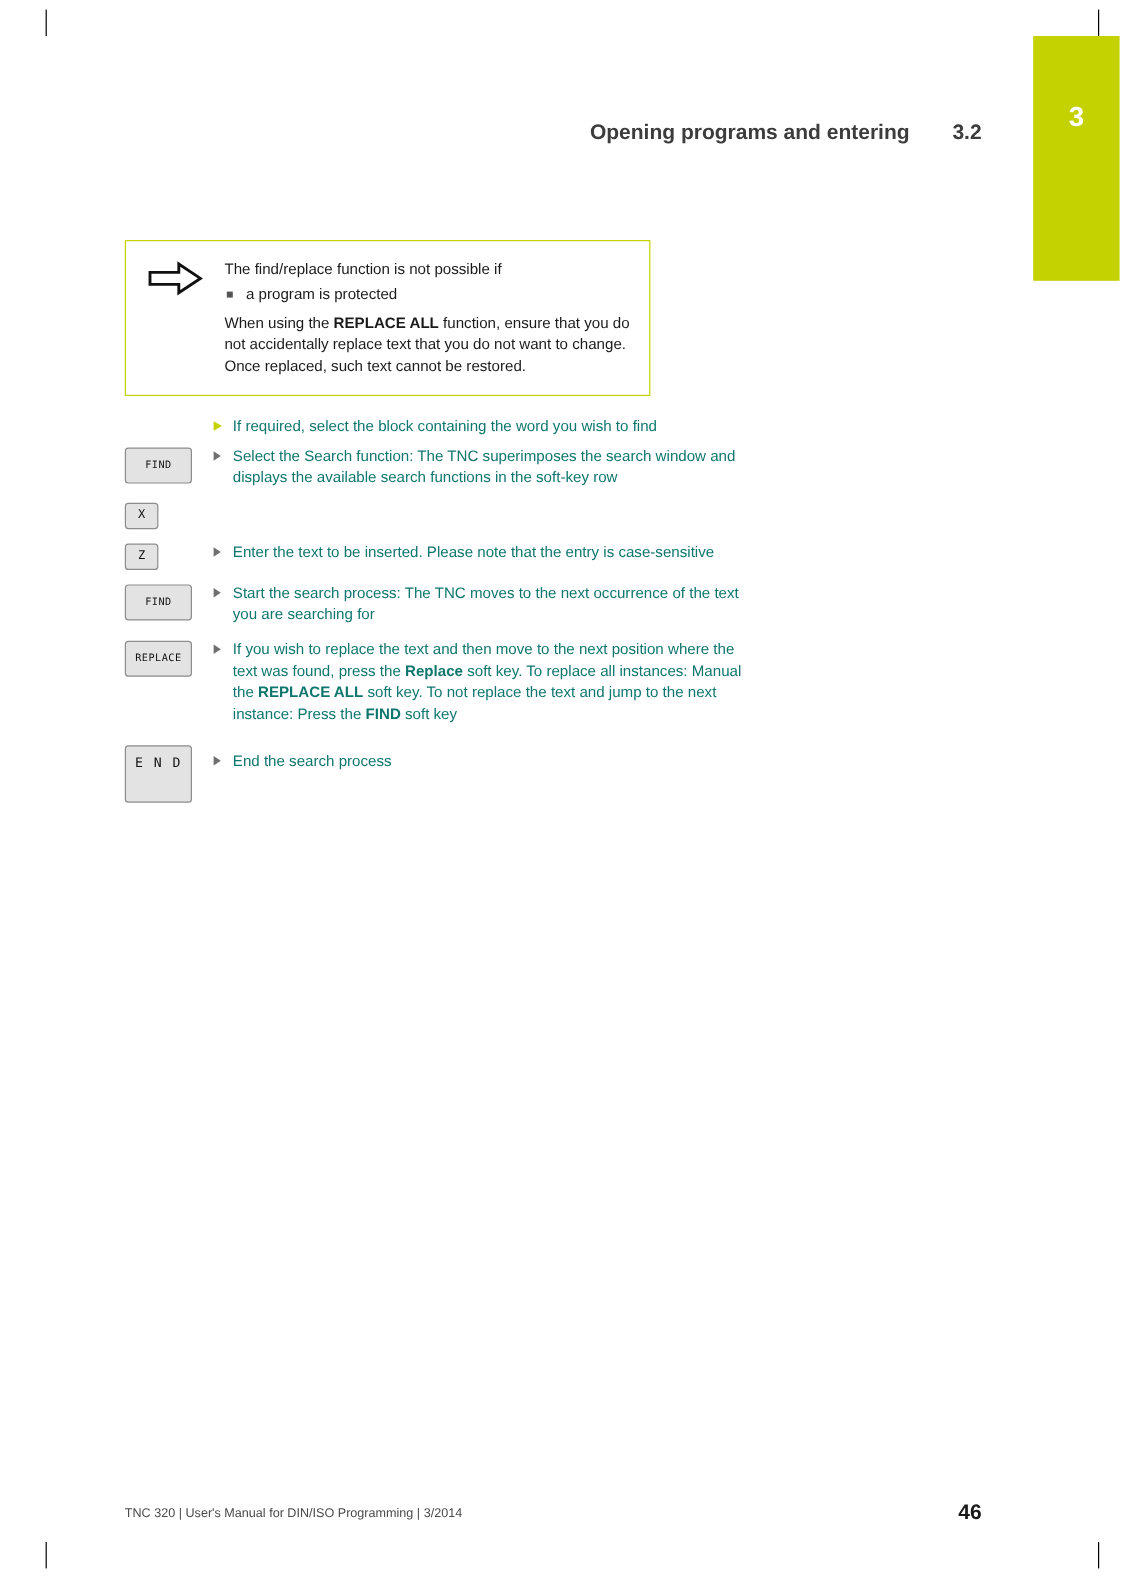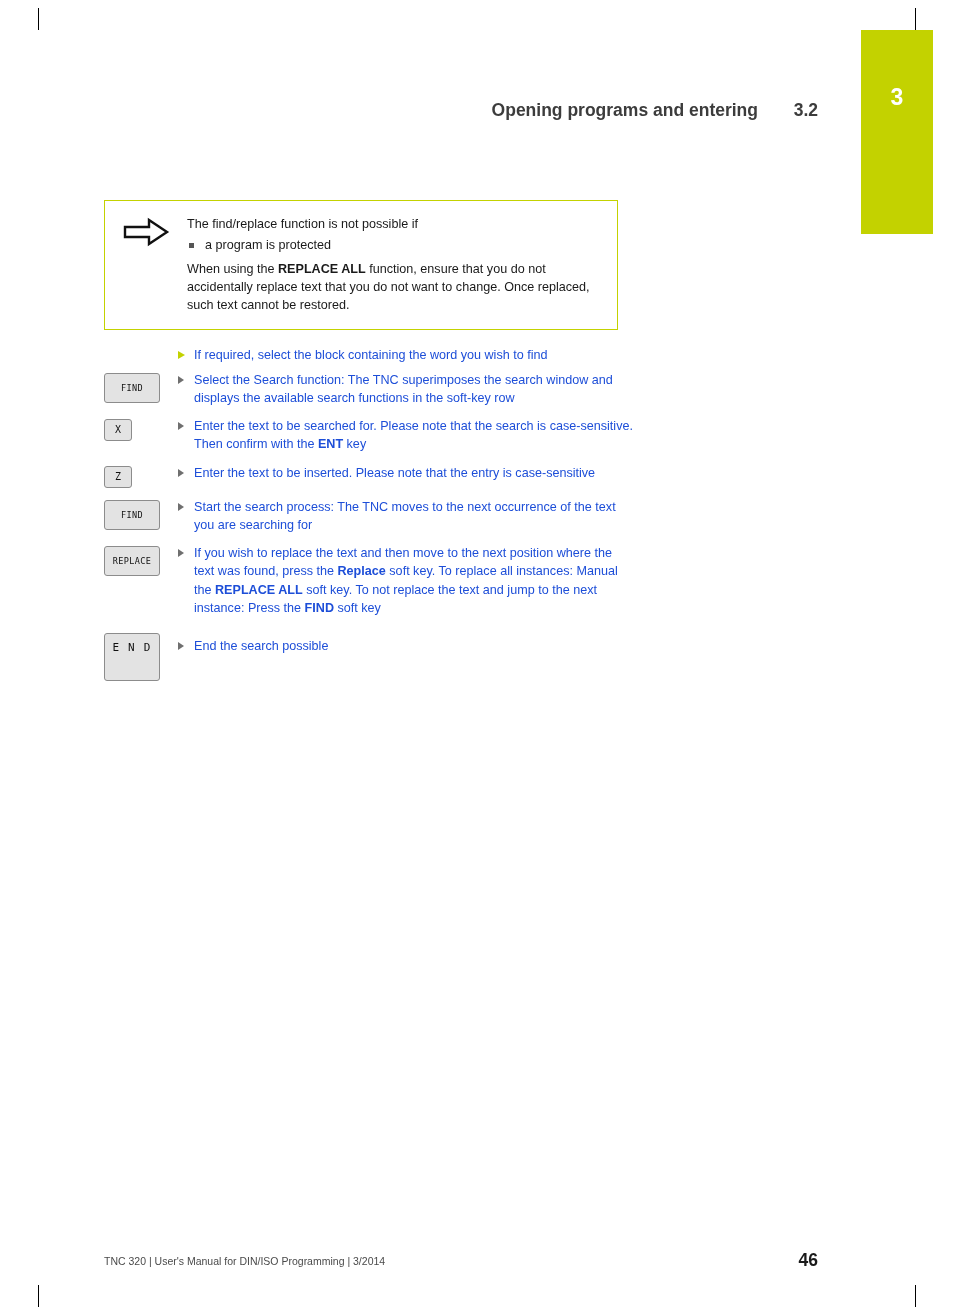--- a/index.html
+++ b/index.html
@@ -81,21 +81,21 @@
   .subhead {
     font-size: 12.5px;
     font-weight: bold;
     color: #1a1a1a;
     margin: 0 0 14px 0;
   }
 
   
   .note-box {
     position: relative;
-    width: 514px;
+    width: 438px;
     border: 1px solid #c3d200;
     box-sizing: border-box;
     padding: 14px 12px 14px 0;
     margin-bottom: 16px;
   }
   .note-icon {
     position: absolute;
     left: 18px;
     top: 16px;
     width: 48px;
@@ -137,21 +137,21 @@
     width: 74px;
     flex: 0 0 74px;
     padding-top: 2px;
   }
   .text-col {
     flex: 1 1 auto;
     position: relative;
     padding-left: 16px;
     font-size: 12.6px;
     line-height: 1.45;
-    color: #1d4ed8;
+    color: #0f766e;
     max-width: 440px;
   }
   .text-col .tri {
     position: absolute;
     left: 0;
     top: 5px;
     width: 0; height: 0;
     border-left: 6px solid #6f6f6f;
     border-top: 4px solid transparent;
     border-bottom: 4px solid transparent;
@@ -275,24 +275,20 @@
       <div class="text-col">
         <span class="tri"></span>
         <span>Select the Search function: The TNC superimposes the search window and displays the available search functions in the soft-key row</span>
       </div>
     </div>
 
     <div class="step-row">
       <div class="key-col">
         <div class="softkey sk-small">X</div>
       </div>
-      <div class="text-col">
-        <span class="tri"></span>
-        <span>Enter the text to be searched for. Please note that the search is case-sensitive. Then confirm with the </span><b>ENT</b><span> key</span>
-      </div>
     </div>
 
     <div class="step-row">
       <div class="key-col">
         <div class="softkey sk-small">Z</div>
       </div>
       <div class="text-col">
         <span class="tri"></span>
         <span>Enter the text to be inserted. Please note that the entry is case-sensitive</span>
       </div>
@@ -317,21 +313,21 @@
         <span>If you wish to replace the text and then move to the next position where the text was found, press the </span><b>Replace</b><span> soft key. To replace all instances: Manual the </span><b>REPLACE ALL</b><span> soft key. To not replace the text and jump to the next instance: Press the </span><b>FIND</b><span> soft key</span>
       </div>
     </div>
 
     <div class="step-row" style="margin-top:14px;">
       <div class="key-col">
         <div class="softkey sk-end">E N D</div>
       </div>
       <div class="text-col" style="padding-top:6px;">
         <span class="tri" style="top:11px;"></span>
-        <span>End the search possible</span>
+        <span>End the search process</span>
       </div>
     </div>
 
   </div>
 </div>
 
 <div class="footer">
   <div class="left">TNC 320 | User's Manual for DIN/ISO Programming | 3/2014</div>
   <div class="pageno">46</div>
 </div>

